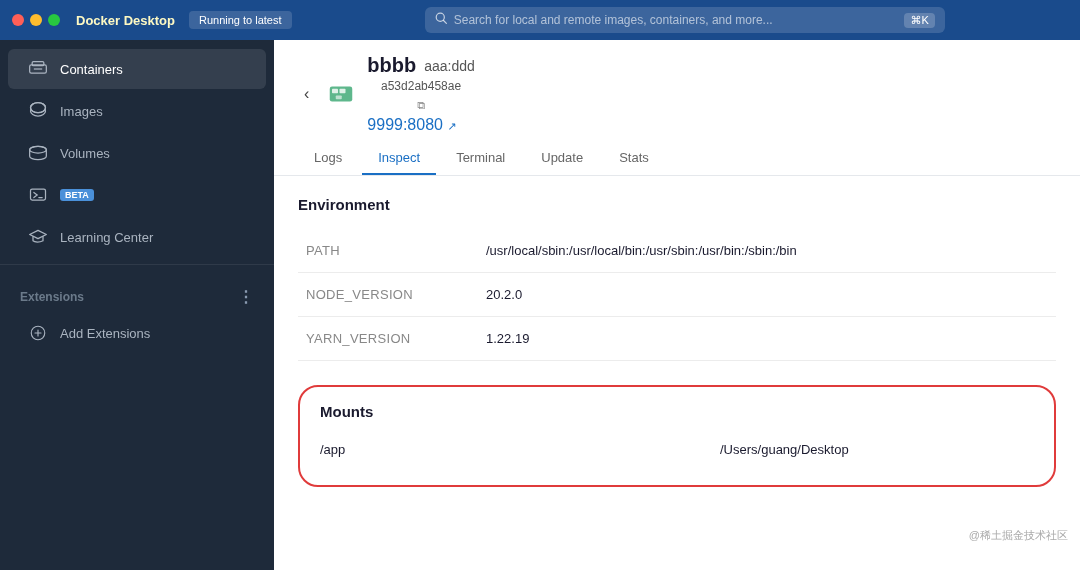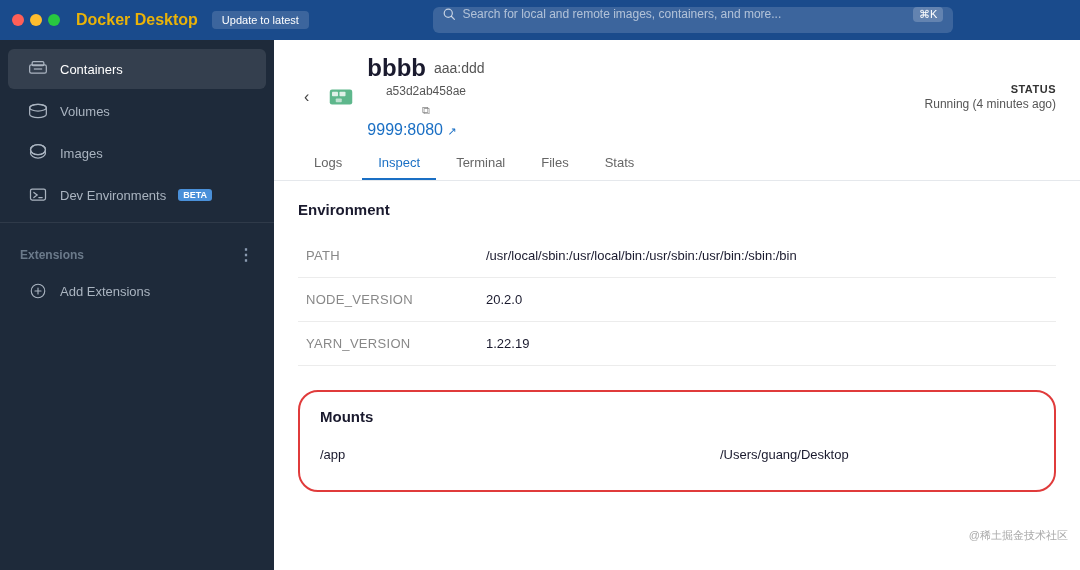--- a/index.html
+++ b/index.html
@@ -13,39 +13,39 @@
       align-items: center;
       padding: 0 12px;
       gap: 10px;
       flex-shrink: 0;
     }
     .traffic-lights { display: flex; gap: 6px; align-items: center; }
     .traffic-light { width: 12px; height: 12px; border-radius: 50%; }
     .tl-red { background: #ff5f57; }
     .tl-yellow { background: #ffbd2e; }
     .tl-green { background: #28c840; }
-    .app-name { color: #eab308; font-size: 16px; font-weight: 600; margin-left: 6px; }
+    .app-name { color: #fef9c3; font-size: 13px; font-weight: 600; margin-left: 6px; }
     .update-btn {
       background: rgba(255,255,255,0.15);
       color: white;
       border: none;
       border-radius: 4px;
       padding: 3px 10px;
       font-size: 11px;
       cursor: pointer;
       margin-left: 4px;
     }
     .search-bar {
       flex: 1;
       max-width: 520px;
       margin: 0 auto;
       background: rgba(255,255,255,0.15);
       border-radius: 6px;
       display: flex;
-      align-items: flex-start;
+      align-items: center;
       padding: 0 10px;
       gap: 6px;
       height: 26px;
     }
     .search-bar input {
       background: transparent;
       border: none;
       outline: none;
       color: rgba(255,255,255,0.8);
       font-size: 12px;
@@ -141,21 +141,21 @@
       display: flex;
       align-items: center;
       justify-content: center;
     }
     .container-title {
       display: flex;
       flex-direction: column;
       gap: 2px;
     }
     .container-name-row { display: flex; align-items: center; gap: 8px; }
-    .container-name { font-size: 24px; font-weight: 700; color: #1a1a2e; }
+    .container-name { font-size: 20px; font-weight: 700; color: #1a1a2e; }
     .container-tag { color: #555; font-size: 14px; }
     .container-id-row { display: flex; align-items: center; gap: 6px; font-size: 12px; color: #555; flex-direction: column; }
     .container-port { color: #1a6fc4; font-size: 16px; text-decoration: none; }
     .copy-icon { cursor: pointer; color: #888; font-size: 11px; }
     .ext-icon { font-size: 11px; color: #1a6fc4; }
     .status-section {
       margin-left: auto;
       text-align: right;
     }
     .status-label { font-size: 11px; font-weight: 700; color: #333; letter-spacing: 0.5px; }
@@ -225,21 +225,21 @@
 </head>
 <body>
 
 <div class="titlebar">
   <div class="traffic-lights">
     <div class="traffic-light tl-red"></div>
     <div class="traffic-light tl-yellow"></div>
     <div class="traffic-light tl-green"></div>
   </div>
   <span class="app-name">Docker Desktop</span>
-  <button class="update-btn">Update to latest</button>
+  <button class="update-btn">Running to latest</button>
   <div class="search-bar">
     <span>
       <svg width="13" height="13" viewBox="0 0 16 16" fill="none">
         <circle cx="6.5" cy="6.5" r="5" stroke="rgba(255,255,255,0.7)" stroke-width="1.5"></circle>
         <line x1="10.5" y1="10.5" x2="14" y2="14" stroke="rgba(255,255,255,0.7)" stroke-width="1.5" stroke-linecap="round"></line>
       </svg>
     </span>
     <input type="text" placeholder="Search for local and remote images, containers, and more..." style="">
     <span class="kbd-shortcut">⌘K</span>
   </div>
@@ -256,50 +256,58 @@
           <rect x="5" y="3" width="14" height="5" rx="1.5" stroke="#aab4c0" stroke-width="1.5" fill="none"></rect>
           <line x1="7" y1="12" x2="17" y2="12" stroke="#aab4c0" stroke-width="1.5"></line>
         </svg>
       </span>
       <span class="label">Containers</span>
     </div>
 
     <div class="sidebar-item">
       <span class="icon">
         <svg width="20" height="20" viewBox="0 0 24 24" fill="none">
-          <path d="M2 8c0-2.2 4.5-4 10-4s10 1.8 10 4v8c0 2.2-4.5 4-10 4S2 18.2 2 16V8z" stroke="#aab4c0" stroke-width="1.5" fill="none"></path>
-          <ellipse cx="12" cy="8" rx="10" ry="4" stroke="#aab4c0" stroke-width="1.5" fill="none"></ellipse>
-        </svg>
-      </span>
-      <span class="label">Volumes</span>
-    </div>
-
-    <div class="sidebar-item">
-      <span class="icon">
-        <svg width="20" height="20" viewBox="0 0 24 24" fill="none">
           <ellipse cx="12" cy="12" rx="9" ry="6" stroke="#aab4c0" stroke-width="1.5" fill="none"></ellipse>
           <ellipse cx="12" cy="8" rx="9" ry="6" stroke="#aab4c0" stroke-width="1.5" fill="#1e2a3a"></ellipse>
           <ellipse cx="12" cy="8" rx="9" ry="6" stroke="#aab4c0" stroke-width="1.5" fill="none"></ellipse>
         </svg>
       </span>
       <span class="label">Images</span>
+    </div>
+
+    <div class="sidebar-item">
+      <span class="icon">
+        <svg width="20" height="20" viewBox="0 0 24 24" fill="none">
+          <path d="M2 8c0-2.2 4.5-4 10-4s10 1.8 10 4v8c0 2.2-4.5 4-10 4S2 18.2 2 16V8z" stroke="#aab4c0" stroke-width="1.5" fill="none"></path>
+          <ellipse cx="12" cy="8" rx="10" ry="4" stroke="#aab4c0" stroke-width="1.5" fill="none"></ellipse>
+        </svg>
+      </span>
+      <span class="label">Volumes</span>
     </div>
 
     <div class="sidebar-item">
       <span class="icon">
         <svg width="20" height="20" viewBox="0 0 24 24" fill="none">
           <rect x="3" y="5" width="18" height="13" rx="2" stroke="#aab4c0" stroke-width="1.5" fill="none"></rect>
           <polyline points="7,9 11,12 7,15" stroke="#aab4c0" stroke-width="1.5" fill="none" stroke-linecap="round"></polyline>
           <line x1="13" y1="15" x2="17" y2="15" stroke="#aab4c0" stroke-width="1.5" stroke-linecap="round"></line>
         </svg>
       </span>
-      <span class="label">Dev Environments</span>
       <span class="beta-badge">BETA</span>
     </div>
 
+    <div class="sidebar-item">
+      <span class="icon">
+        <svg width="20" height="20" viewBox="0 0 24 24" fill="none">
+          <path d="M12 4L2 9l10 5 10-5-10-5z" stroke="#aab4c0" stroke-width="1.5" fill="none" stroke-linejoin="round"></path>
+          <path d="M6 11.5v5c2 2 8 2 12 0v-5" stroke="#aab4c0" stroke-width="1.5" fill="none" stroke-linecap="round"></path>
+        </svg>
+      </span>
+      <span class="label">Learning Center</span>
+    </div>
 
     <hr class="sidebar-divider">
 
     <div class="sidebar-section">
       <span>Extensions</span>
       <span class="dots">⋮</span>
     </div>
 
     <div class="sidebar-item">
       <span class="icon">
@@ -337,31 +345,27 @@
           <div class="container-id-row">
             <span>a53d2ab458ae</span>
             <span class="copy-icon">⧉</span>
           </div>
           <div style="margin-top:2px;">
             <a class="container-port" href="#">9999:8080</a>
             <span class="ext-icon"> ↗</span>
           </div>
         </div>
 
-        <div class="status-section">
-          <div class="status-label">STATUS</div>
-          <div class="status-value">Running (4 minutes ago)</div>
-        </div>
       </div>
 
       <div class="tabs">
         <a class="tab">Logs</a>
         <a class="tab active">Inspect</a>
         <a class="tab">Terminal</a>
-        <a class="tab">Files</a>
+        <a class="tab">Update</a>
         <a class="tab">Stats</a>
       </div>
     </div>
 
     <div class="content-body">
 
       <div class="section-title">Environment</div>
 
       <table class="env-table">
         <tbody>

